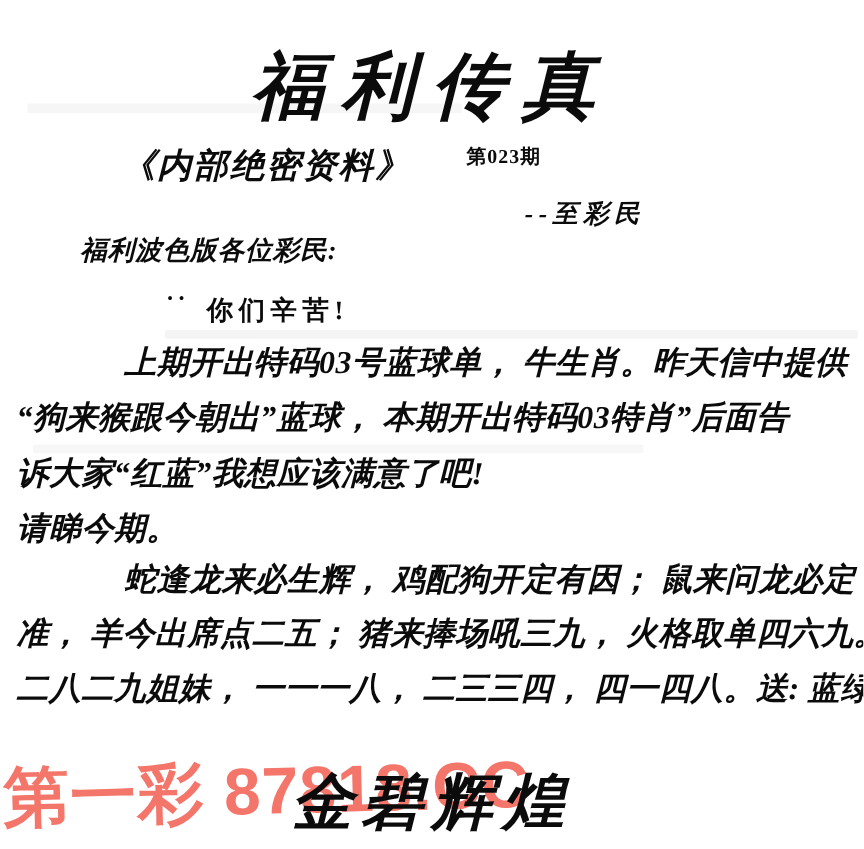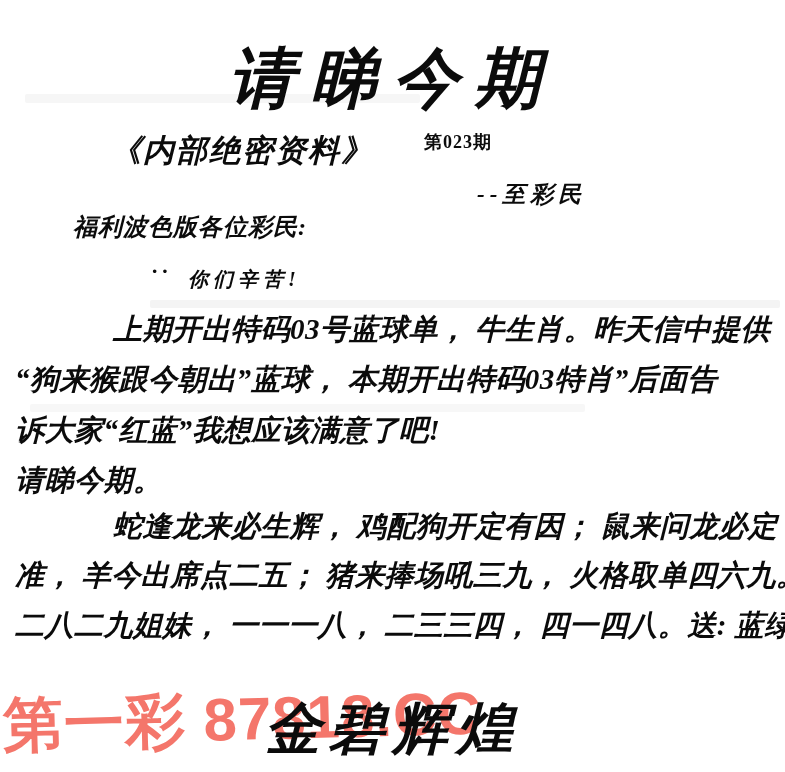--- a/index.html
+++ b/index.html
@@ -43,21 +43,21 @@
     position:absolute;top:211px;left:73px;
     font-size:24px;font-weight:bold;font-style:italic;
     letter-spacing:1px;white-space:pre;
   }
   .greeting-dots{
     position:absolute;top:258px;left:151px;
     font-size:22px;font-weight:bold;letter-spacing:3px;
   }
   .greeting{
     position:absolute;top:266px;left:188px;
-    font-size:20px;font-weight:bold;font-style:italic;
+    font-size:24px;font-weight:bold;
     letter-spacing:5px;white-space:pre;
   }
   .body-line{
     position:absolute;
     font-size:29px;font-weight:bold;font-style:italic;
     letter-spacing:0.5px;white-space:pre;
   }
   .l1{top:310px;left:113px;}
   .l2{top:360px;left:15px;}
   .l3{top:411px;left:15px;}
@@ -86,21 +86,21 @@
 </style>
 </head>
 <body>
 
 <div class="page">
 
   <div class="artifact a1"></div>
   <div class="artifact a2"></div>
   <div class="artifact a3"></div>
 
-  <div class="title">请睇今期</div>
+  <div class="title">福利传真</div>
 
   <div class="meta-source">《内部绝密资料》</div>
   <div class="meta-issue">第023期</div>
   <div class="attribution">--至彩民</div>
 
   <div class="salutation">福利波色版各位彩民:</div>
 
   <div class="greeting-dots">··</div>
   <div class="greeting">你们辛苦!</div>
 

